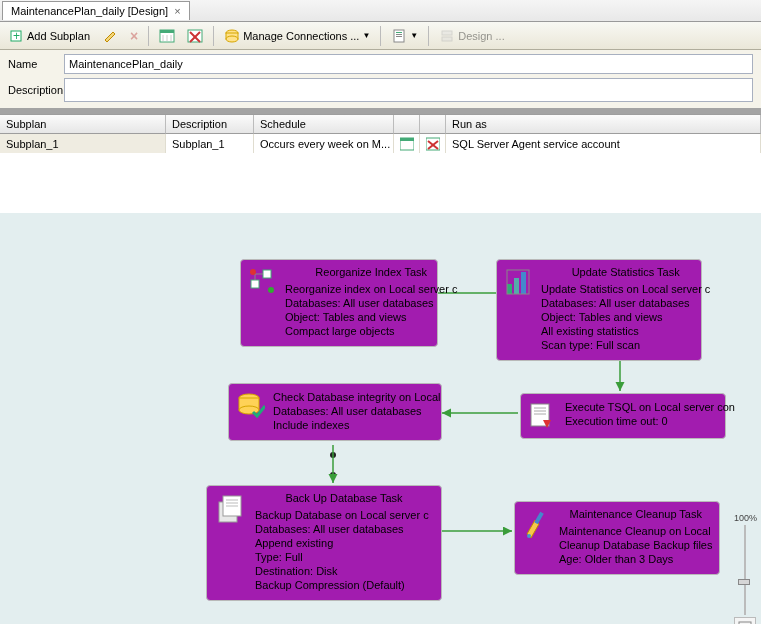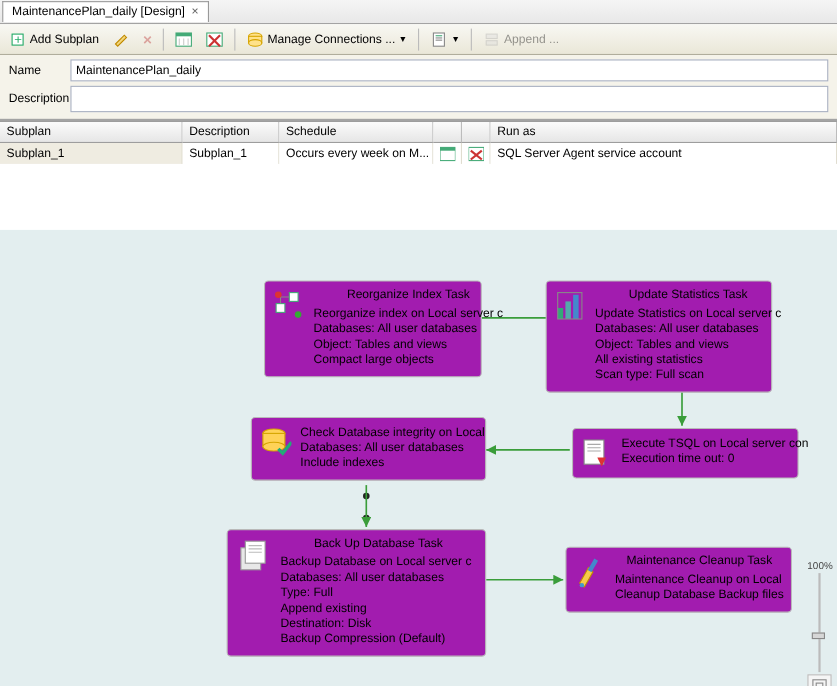--- a/index.html
+++ b/index.html
@@ -7,21 +7,21 @@
 
 .tab-bar { height: 22px; background: linear-gradient(#f5f5f5,#e8e8e8); border-bottom: 1px solid #999; display: flex; align-items: center; padding-left: 2px; }
 .tab { background: #fff; border: 1px solid #999; border-bottom: none; padding: 3px 8px; display: flex; align-items: center; gap: 6px; font-size: 11px; }
 .tab .close { font-family: Arial; cursor: pointer; color: #666; }
 
 .toolbar { height: 28px; background: linear-gradient(#f8f8f3,#eae7d8); border-bottom: 1px solid #b0ad9c; display: flex; align-items: center; padding: 0 4px; gap: 4px; }
 .tb-btn { display: flex; align-items: center; gap: 3px; padding: 2px 4px; cursor: pointer; }
 .tb-sep { width: 1px; height: 20px; background: #bbb; margin: 0 2px; }
 .disabled { opacity: .4; }
 
-.form-area { background: #f5f3ea; padding: 4px 8px 2px 8px; border-bottom: 2px solid #a3a3a3; }
+.form-area { background: #f5f3ea; padding: 4px 8px 2px 8px; border-bottom: 6px solid #a3a3a3; }
 .form-row { display: flex; align-items: center; margin-bottom: 4px; }
 .form-row label { width: 56px; font-size: 11px; }
 .form-row input { flex: 1; height: 20px; border: 1px solid #7a9; border-color:#a8b0c0; padding: 0 4px; font-size: 11px; background:#fff; }
 .form-row.desc input { height: 24px; }
 
 .grid { border-top: 1px solid #9d9d9d; }
 .grid-head, .grid-row { display: flex; height: 19px; }
 .grid-head .cell { background: linear-gradient(#fbfbfb,#e6e6e6); border-right: 1px solid #bcbcbc; border-bottom: 1px solid #9d9d9d; display:flex; align-items:center; padding:0 6px; font-size:11px; }
 .grid-row .cell { background: #f8f6ef; border-right: 1px solid #e0ddd0; display:flex; align-items:center; padding:0 6px; font-size:11px; overflow:hidden; white-space:nowrap; }
 .cell.subplan { width: 166px; }
@@ -108,21 +108,21 @@
         <rect x="5" y="8" width="6" height="1" fill="#888"></rect>
       </svg>
     <span style="font-size:8px;">▼</span>
   </div>
   <div class="tb-sep"></div>
   <div class="tb-btn disabled">
     <svg width="16" height="16">
         <rect x="3" y="3" width="10" height="4" fill="#ddd" stroke="#aaa"></rect>
         <rect x="3" y="9" width="10" height="4" fill="#ddd" stroke="#aaa"></rect>
       </svg>
-    <span>Append ...</span>
+    <span>Design ...</span>
   </div>
 </div>
 
 <div class="form-area">
   <div class="form-row">
     <label>Name</label>
     <input type="text" value="MaintenancePlan_daily" style="">
   </div>
   <div class="form-row desc">
     <label>Description</label>
@@ -258,39 +258,40 @@
           <rect x="6" y="2" width="18" height="20" fill="#fff" stroke="#999"></rect>
           <line x1="9" y1="6" x2="21" y2="6" stroke="#bbb"></line>
           <line x1="9" y1="9" x2="21" y2="9" stroke="#bbb"></line>
           <line x1="9" y1="12" x2="21" y2="12" stroke="#bbb"></line>
         </svg>
     </div>
     <div class="content">
       <div class="title">Back Up Database Task</div>
       <div class="line">Backup Database on Local server c</div>
       <div class="line">Databases: All user databases</div>
+      <div class="line">Append existing</div>
       <div class="line">Type: Full</div>
-      <div class="line">Append existing</div>
       <div class="line">Destination: Disk</div>
       <div class="line">Backup Compression (Default)</div>
     </div>
   </div>
 
   <div class="node" style="left:514px; top:288px; width:206px;">
     <div class="icon-box">
       <svg width="28" height="28">
           <path d="M4 24 L12 10 L16 14 L8 28 Z" fill="#f6c94a" stroke="#c08a00"></path>
           <rect x="14" y="2" width="4" height="12" fill="#48c" transform="rotate(30 16 8)"></rect>
           <circle cx="6" cy="26" r="2" fill="#49c"></circle>
         </svg>
     </div>
     <div class="content">
       <div class="title">Maintenance Cleanup Task</div>
       <div class="line">Maintenance Cleanup on Local</div>
       <div class="line">Cleanup Database Backup files</div>
+      <div class="line">Age: Older than 3 Days</div>
     </div>
   </div>
 
   <div class="zoom">
     <div class="zoom-label">100%</div>
     <div class="zoom-track">
       <div class="zoom-thumb"></div>
     </div>
     <div class="zoom-fit">
       <svg width="14" height="14">

